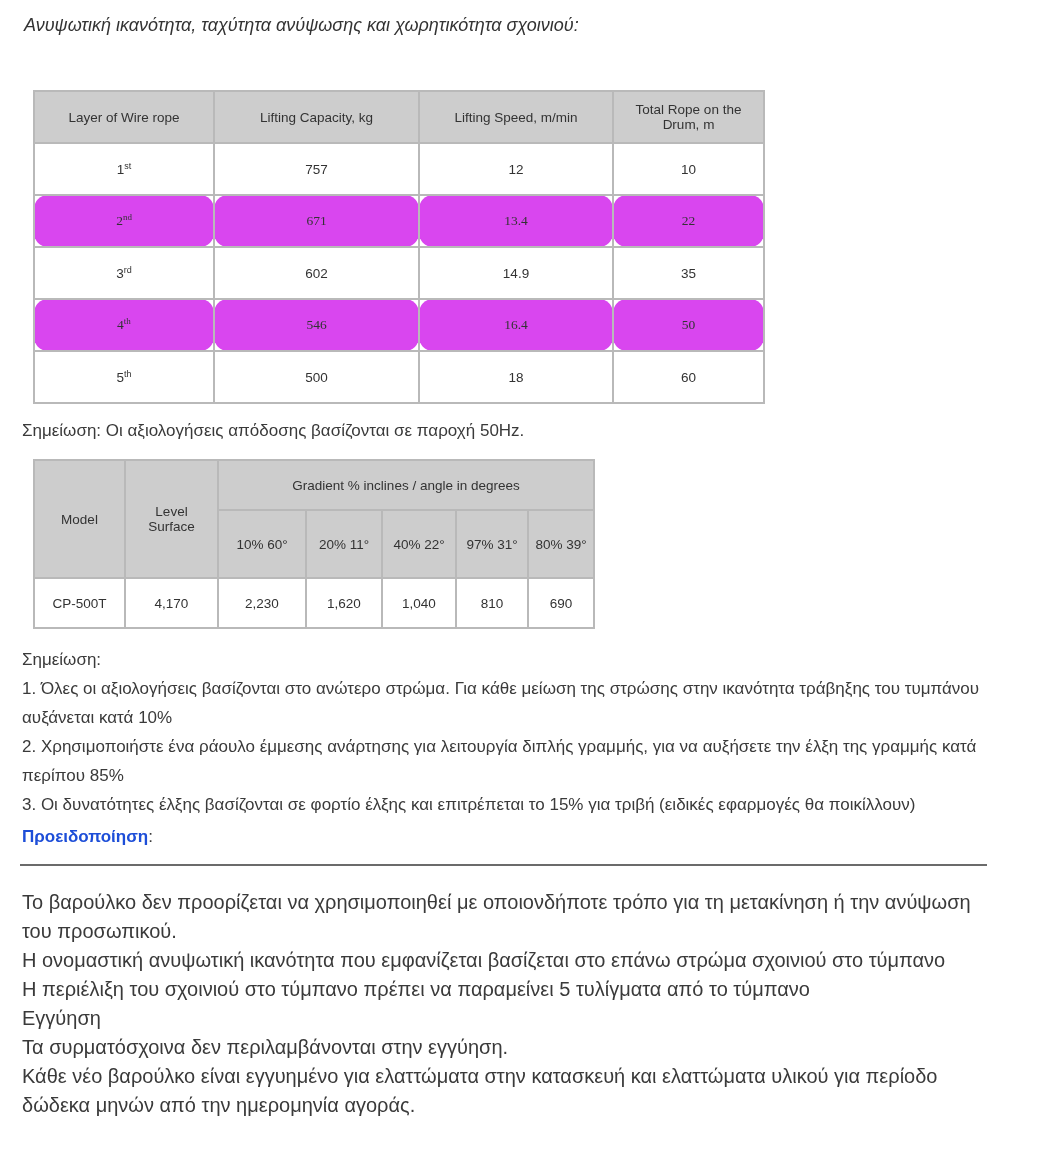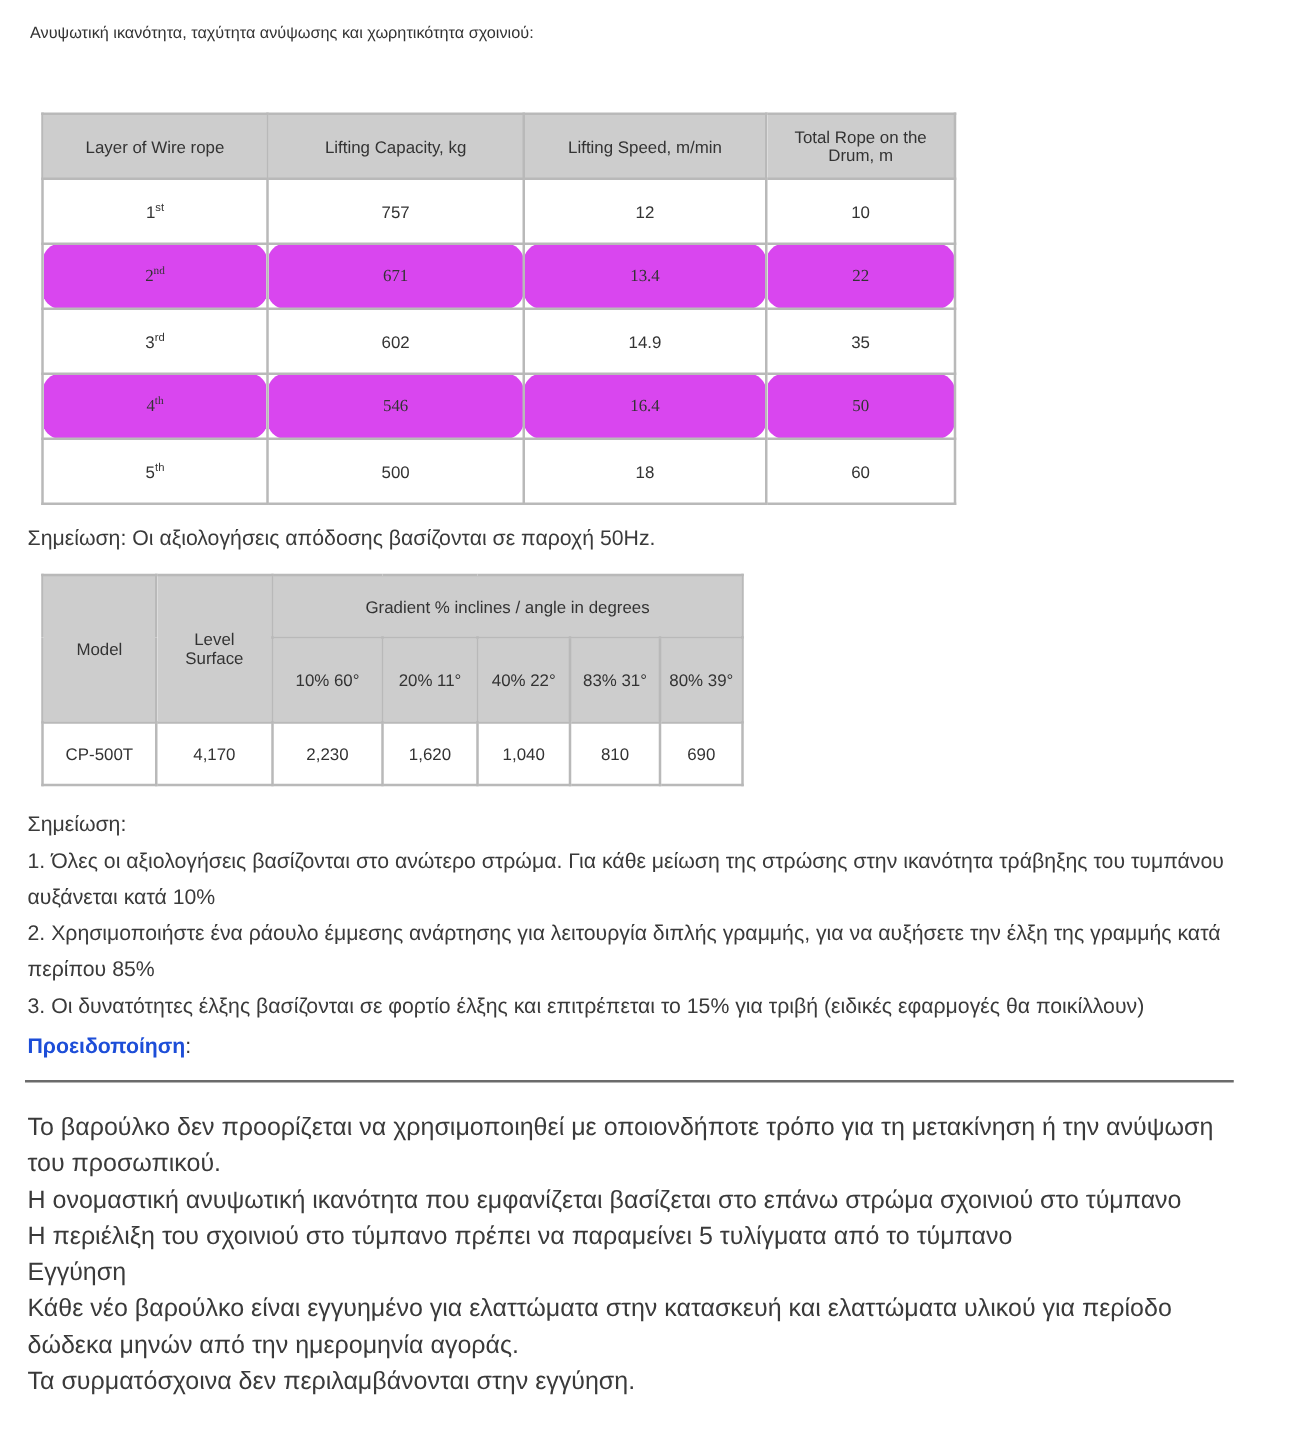--- a/index.html
+++ b/index.html
@@ -10,25 +10,26 @@
   body {
     width: 1052px;
     font-family: "Liberation Sans", "DejaVu Sans", sans-serif;
     color: #3a3a3a;
     -webkit-font-smoothing: antialiased;
   }
   .content {
     padding: 12px 62px 28px 22px; 
   }
   .page-title {
-    font-size: 13px;
+    font-size: 18px;
     font-weight: 400;
     color: #333333;
     margin: 2px 0 0 2px;
     line-height: 23px;
+    font-style: italic;
   }
 
   
   table.spec {
     border-collapse: collapse;
     table-layout: fixed;
     font-size: 13.5px;
     color: #333333;
     margin-left: 11px;
   }
@@ -159,21 +160,21 @@
     <tbody>
         <tr class="gr-row">
       <th rowspan="2">Model</th>
       <th rowspan="2">Level Surface</th>
       <th colspan="5">Gradient % inclines / angle in degrees</th>
     </tr>
     <tr class="sub-row">
       <th>10% 60°</th>
       <th>20% 11°</th>
       <th>40% 22°</th>
-      <th>83% 31°</th>
+      <th>97% 31°</th>
       <th>80% 39°</th>
     </tr>
     <tr>
       <td>CP-500T</td>
       <td>4,170</td>
       <td>2,230</td>
       <td>1,620</td>
       <td>1,040</td>
       <td>810</td>
       <td>690</td>
@@ -190,17 +191,17 @@
 
   <p class="warning-line"><span class="w">Προειδοποίηση</span><span>:</span></p>
 
   <hr class="divider">
 
   <div class="body-block">
     <p>Το βαρούλκο δεν προορίζεται να χρησιμοποιηθεί με οποιονδήποτε τρόπο για τη μετακίνηση ή την ανύψωση του προσωπικού.</p>
     <p>Η ονομαστική ανυψωτική ικανότητα που εμφανίζεται βασίζεται στο επάνω στρώμα σχοινιού στο τύμπανο</p>
     <p>Η περιέλιξη του σχοινιού στο τύμπανο πρέπει να παραμείνει 5 τυλίγματα από το τύμπανο</p>
     <p>Εγγύηση</p>
+    <p>Τα συρματόσχοινα δεν περιλαμβάνονται στην εγγύηση.</p>
     <p>Κάθε νέο βαρούλκο είναι εγγυημένο για ελαττώματα στην κατασκευή και ελαττώματα υλικού για περίοδο δώδεκα μηνών από την ημερομηνία αγοράς.</p>
-    <p>Τα συρματόσχοινα δεν περιλαμβάνονται στην εγγύηση.</p>
   </div>
 
 </div>
 
 </body></html>

